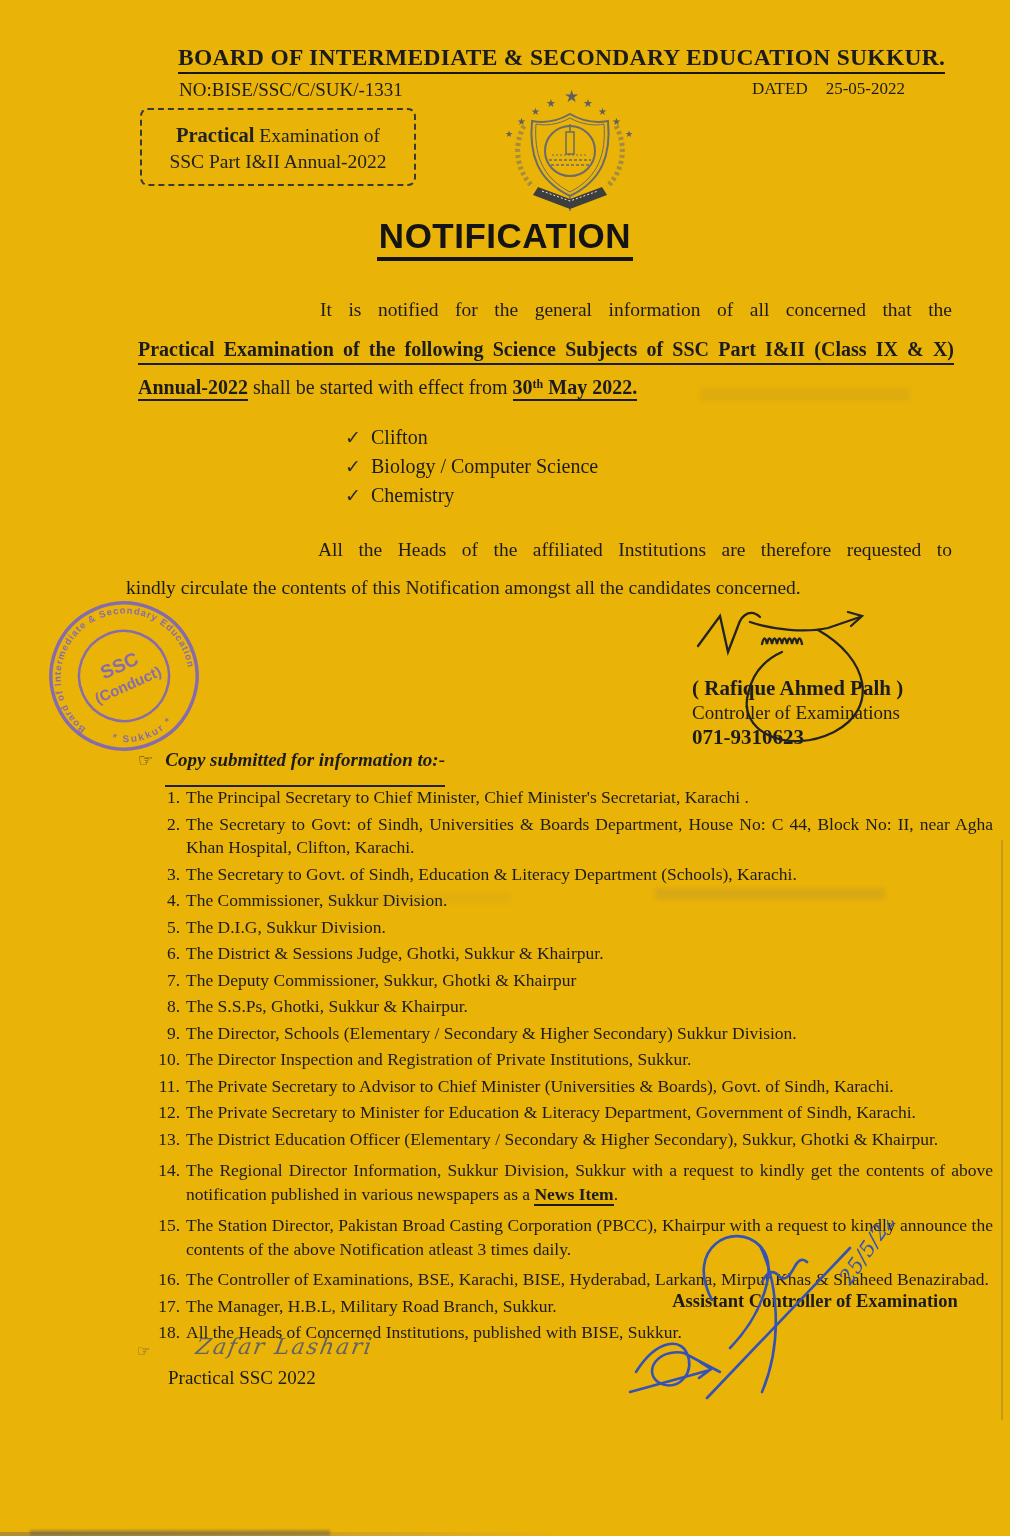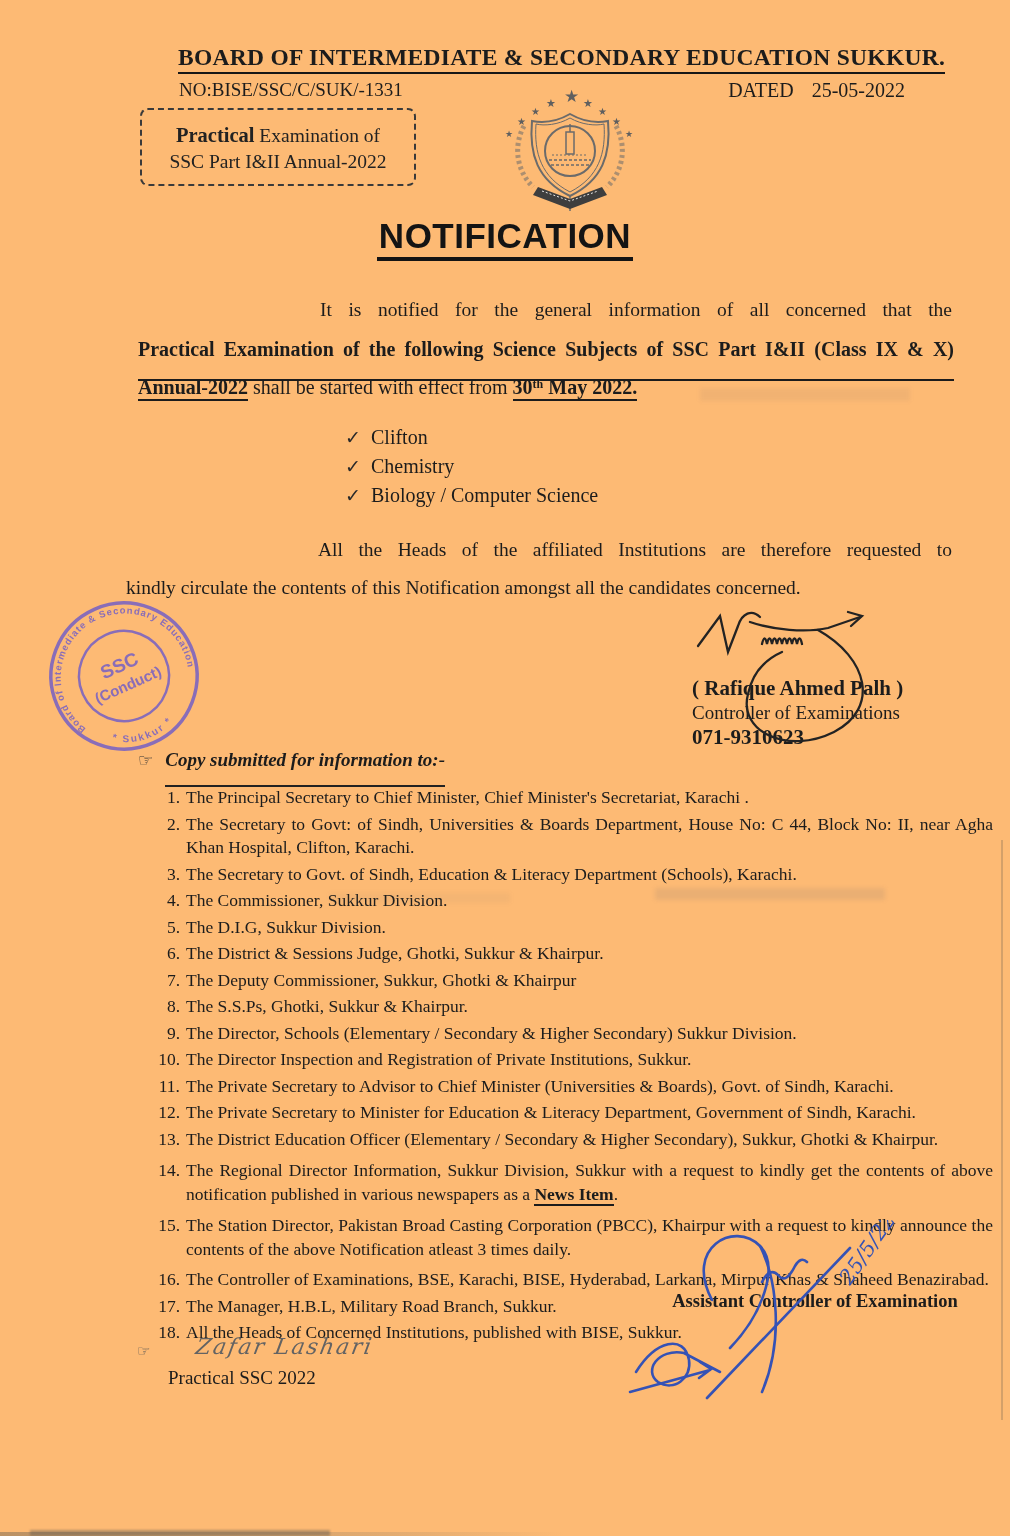--- a/index.html
+++ b/index.html
@@ -1,51 +1,51 @@
 <!DOCTYPE html>
 <html><head>
 <meta charset="utf-8">
 <style>
   * { margin:0; padding:0; box-sizing:border-box; }
   html,body { background:#e8e6e0; }
   .page {
     position:relative; width:1010px; height:1536px; margin:0 auto;
-    background:#fdba74;
+    background:#eab308;
     font-family:"Liberation Serif", serif; color:#1c1c1c;
     overflow:hidden;
   }
   
   .hdr-title { position:absolute; top:44px; left:178px; width:732px; text-align:center; }
   .hdr-title span {
     display:inline-block; font-weight:bold; font-size:23.5px; letter-spacing:.3px;
     border-bottom:2.5px solid #171717; padding-bottom:1px; white-space:nowrap;
   }
   .ref-no { position:absolute; top:79px; left:179px; font-size:19px; }
-  .dated { position:absolute; top:79px; right:105px; font-size:20px; }
+  .dated { position:absolute; top:79px; right:105px; font-size:17px; }
   .dated .dl { margin-right:18px; }
   .subject-box {
     position:absolute; top:108px; left:140px; width:276px; height:78px;
     border:2.5px dashed #3a3a3a; border-radius:8px; text-align:center;
     font-size:19.5px; padding-top:12px; line-height:26px; color:#222;
   }
   .subject-box b { font-size:20.5px; }
   
   .crest { position:absolute; top:84px; left:486px; }
   
   .notif-wrap { position:absolute; top:216px; left:0; width:100%; text-align:center; }
   .notif-wrap span {
     display:inline-block; font-family:"Liberation Sans", sans-serif;
     font-weight:bold; font-size:35px; letter-spacing:.5px; color:#141414;
     border-bottom:4px solid #141414; padding:0 2px 1px 2px;
   }
   
   .p1l1 { position:absolute; top:299px; left:320px; width:632px; font-size:19.5px;
           text-align:justify; text-align-last:justify; }
   .p1l2 { position:absolute; top:338px; left:138px; width:816px; font-size:20px; font-weight:bold;
-          text-align:justify; text-align-last:justify; border-bottom:2.2px solid #1c1c1c; padding-bottom:18px; }
+          text-align:justify; text-align-last:justify; border-bottom:2.2px solid #1c1c1c; padding-bottom:2px; }
   .p1l3 { position:absolute; top:376px; left:138px; font-size:20px; }
   .bu { font-weight:bold; border-bottom:2.2px solid #1c1c1c; padding-bottom:1px; }
   .p1l3 sup { font-size:12px; vertical-align:6px; }
   .subjects { position:absolute; top:426px; left:345px; }
   .subject-row { height:29px; font-size:20px; }
   .check { display:inline-block; width:26px; font-size:19px; color:#2a2a2a; }
   .p2l1 { position:absolute; top:539px; left:318px; width:634px; font-size:19.5px;
           text-align:justify; text-align-last:justify; }
   .p2l2 { position:absolute; top:577px; left:126px; font-size:19.5px; }
   
@@ -147,22 +147,22 @@
   </div>
 
   <div class="p1l1">It is notified for the general information of all concerned that the</div>
   <div class="p1l2">Practical Examination of the following Science Subjects of SSC Part I&amp;II (Class IX &amp; X)</div>
   <div class="p1l3">
     <span class="bu">Annual-2022</span><span> shall be started with effect from </span><span class="bu"><span>30</span><sup>th</sup><span> May 2022.</span></span>
   </div>
 
   <div class="subjects">
       <div class="subject-row"><span class="check">✓</span><span>Clifton</span></div>
+      <div class="subject-row"><span class="check">✓</span><span>Biology / Computer Science</span></div>
       <div class="subject-row"><span class="check">✓</span><span>Chemistry</span></div>
-      <div class="subject-row"><span class="check">✓</span><span>Biology / Computer Science</span></div>
     </div>
 
   <div class="p2l1">All the Heads of the affiliated Institutions are therefore requested to</div>
   <div class="p2l2">kindly circulate the contents of this Notification amongst all the candidates concerned.</div>
 
   <svg class="stamp" width="160" height="160" viewBox="0 0 160 160">
     <g stroke="#7a63c2" fill="none">
       <circle cx="80" cy="80" r="73" stroke-width="3.5"></circle>
       <circle cx="80" cy="80" r="45" stroke-width="2.5"></circle>
     </g>

